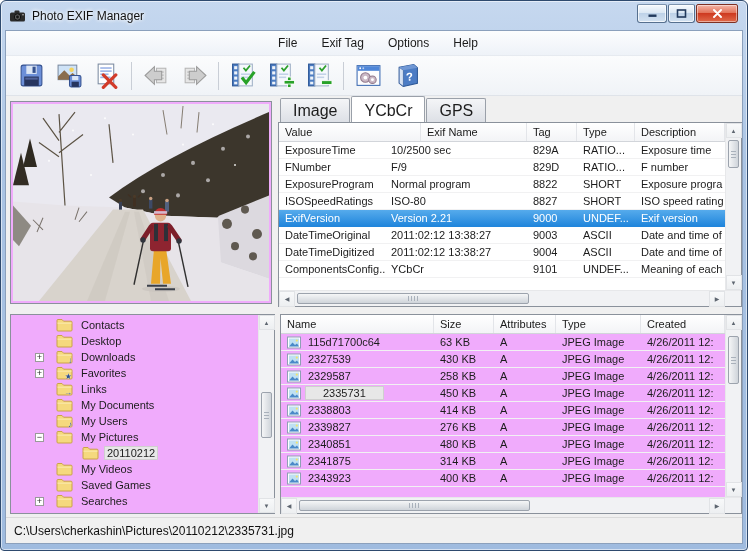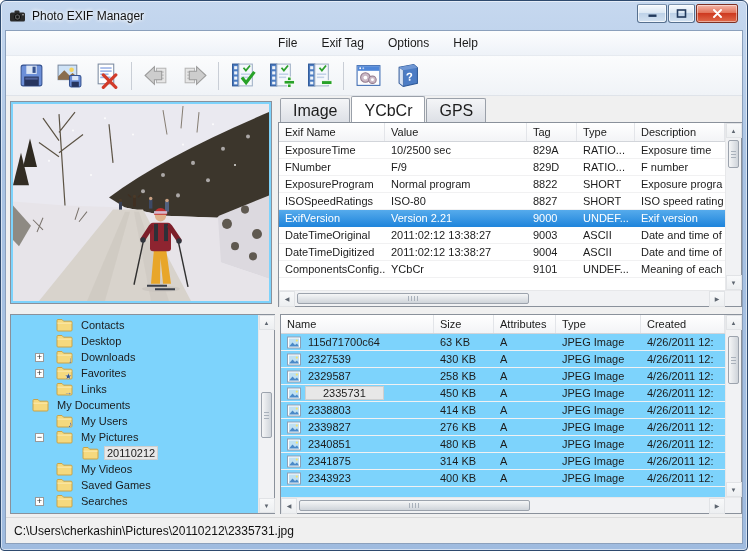--- a/index.html
+++ b/index.html
@@ -33,21 +33,21 @@
   .menu-item { padding:3px 10px; margin-right:4px; }
 
   .toolbar { height:40px; background:linear-gradient(#fbfcfd,#f0f3f7); border-bottom:1px solid #dfe3e9;
     display:flex; align-items:center; padding-left:6px; }
   .tb-btn { width:38px; height:34px; background:transparent; border:0; display:flex; align-items:center; justify-content:center; }
   .tb-ic { width:27px; height:27px; display:inline-block; }
   .tb-ic svg { width:100%; height:100%; }
   .tb-sep { width:1px; height:28px; background:#c9ced6; margin:0 5px; }
 
   .workspace { position:relative; flex:1; background:#f0f0f0; }
-  .panel { position:absolute; background:#7dd3fc; border:1px solid #8a919b; }
+  .panel { position:absolute; background:#f0abfc; border:1px solid #8a919b; }
 
   
   .photo-panel { left:4px; top:5px; width:262px; height:203px; padding:2px; }
   .photo-panel svg { width:100%; height:100%; display:block; }
 
   
   .tabctrl { position:absolute; left:272px; top:5px; width:464px; height:206px; }
   .tabbar { display:flex; height:21px; padding-left:2px; align-items:flex-end; }
   .tab { padding:3px 12px 2px; font-size:16px; background:linear-gradient(#f4f5f7,#dde0e6);
     border:1px solid #9aa0a9; border-bottom:0; border-radius:2px 2px 0 0; margin-right:1px; position:relative; }
@@ -355,22 +355,22 @@
         <div class="tabbar">
             <div class="tab">Image</div>
             <div class="tab active">YCbCr</div>
             <div class="tab">GPS</div>
           </div>
         <div class="tabbody">
           <div class="gridwrap">
             <div class="gbody">
               <div class="gmain">
                 <div class="ghead">
+                    <div class="gcell ec1">Value</div>
                     <div class="gcell ec0">Exif Name</div>
-                    <div class="gcell ec1">Value</div>
                     <div class="gcell ec2">Tag</div>
                     <div class="gcell ec3">Type</div>
                     <div class="gcell ec4">Description</div>
                   </div>
                 <div class="grows">
                     <div class="grow">
                       <div class="gcell ec0">ExposureTime</div>
                       <div class="gcell ec1">10/2500 sec</div>
                       <div class="gcell ec2">829A</div>
                       <div class="gcell ec3">RATIO...</div>
@@ -498,21 +498,21 @@
                 <span class="texp hidden"></span>
                 <span class="tico">
                   <svg viewBox="0 0 17 14">
                     <path d="M1 4.5 L1 2.5 Q1 1.5 2 1.5 L6 1.5 L7.6 3.2 L15 3.2 Q16 3.2 16 4.2 L16 12 Q16 13 15 13 L2 13 Q1 13 1 12 Z" fill="#f5d97e" stroke="#caa347"></path>
                     <path d="M1.5 5.2 L15.5 5.2" stroke="#fbeaae"></path>
                   </svg>
                   <span class="tglyph">→</span>
                 </span>
                 <span class="tlabel">Links</span>
               </div>
-              <div class="trow-tree" style="">
+              <div class="trow-tree" style="padding-left: 24px;">
                 <span class="texp hidden"></span>
                 <span class="tico">
                   <svg viewBox="0 0 17 14">
                     <path d="M1 4.5 L1 2.5 Q1 1.5 2 1.5 L6 1.5 L7.6 3.2 L15 3.2 Q16 3.2 16 4.2 L16 12 Q16 13 15 13 L2 13 Q1 13 1 12 Z" fill="#f5d97e" stroke="#caa347"></path>
                     <path d="M1.5 5.2 L15.5 5.2" stroke="#fbeaae"></path>
                   </svg>
                 </span>
                 <span class="tlabel">My Documents</span>
               </div>
               <div class="trow-tree" style="padding-left: 24px;">

